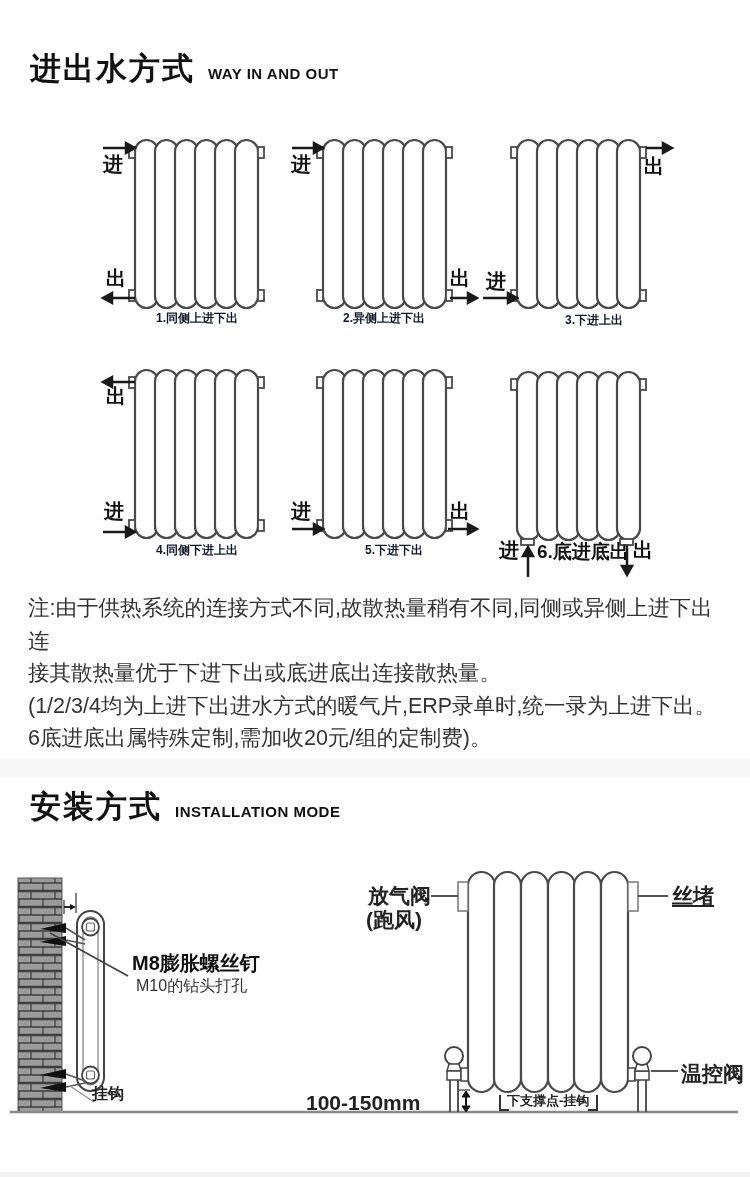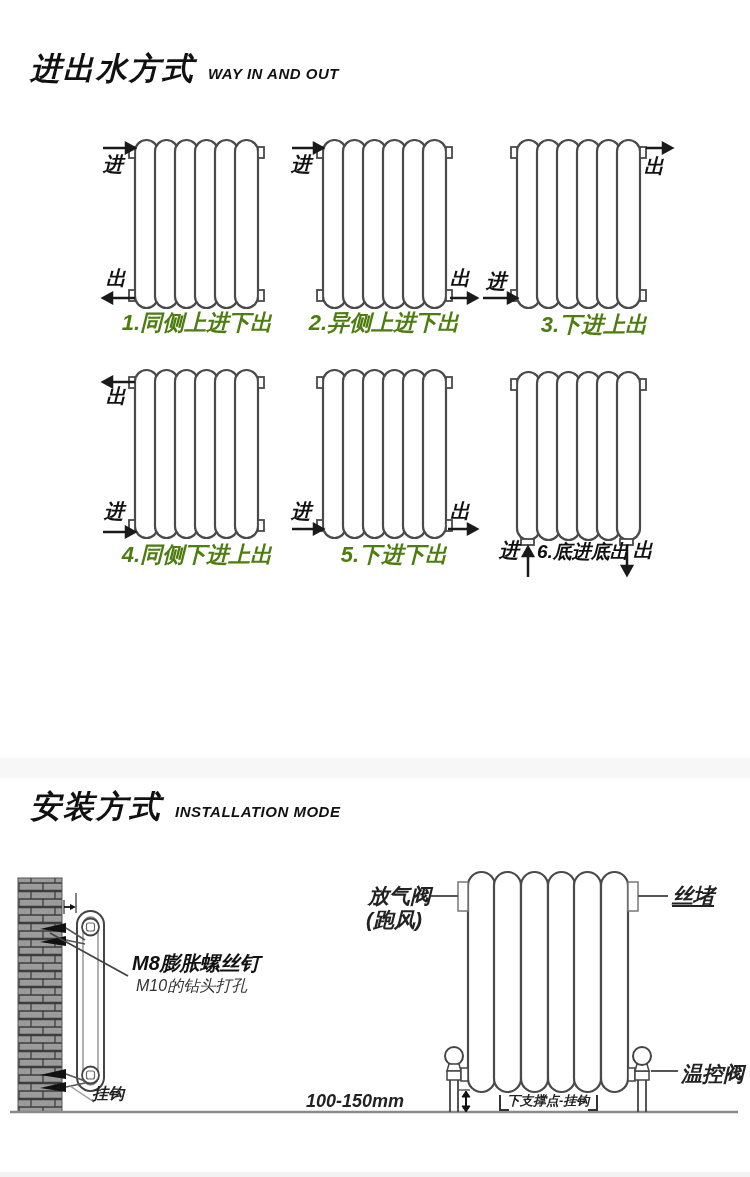--- a/index.html
+++ b/index.html
@@ -1,39 +1,39 @@
 <!DOCTYPE html>
 <html><head>
 <meta charset="utf-8">
 <style>
   html,body{margin:0;padding:0;background:#fff;}
   .page{position:relative;width:750px;height:1177px;background:#ffffff;overflow:hidden;
-        font-family:"Liberation Sans","DejaVu Sans",sans-serif;color:#111;font-style:italic;}
+        font-family:"Liberation Sans","DejaVu Sans",sans-serif;color:#111;}
   .sec-title{position:absolute;display:flex;align-items:flex-end;gap:13px;white-space:nowrap;}
   .title-zh{font-size:31px;font-weight:700;color:#111;letter-spacing:2px;line-height:1;}
   .title-en{font-size:15px;font-weight:700;color:#111;letter-spacing:.5px;line-height:1;padding-bottom:3px;}
   .diagrams{position:absolute;left:0;top:135px;width:750px;height:445px;}
   .diagrams svg{position:absolute;left:0;top:0;}
   .dlabel{position:absolute;font-size:20px;font-weight:700;color:#111;line-height:1;white-space:nowrap;}
-  .dcap{position:absolute;font-size:22px;font-weight:700;color:#4d7c0f;line-height:1;white-space:nowrap;transform:translateX(-50%);}
+  .dcap{position:absolute;font-size:12px;font-weight:700;color:#0f172a;line-height:1;white-space:nowrap;transform:translateX(-50%);}
   .dcap6{position:absolute;font-size:19px;font-weight:700;color:#111;line-height:1;white-space:nowrap;}
   .note{position:absolute;left:28px;top:592px;width:702px;font-size:21.5px;line-height:32.5px;color:#333;}
   .divider{position:absolute;left:0;top:758px;width:750px;height:20px;background:#f7f7f7;}
   .bottom-band{position:absolute;left:0;top:1172px;width:750px;height:5px;background:#f2f2f2;}
   .install{position:absolute;left:0;top:843px;width:750px;height:280px;}
   .install svg{position:absolute;left:0;top:0;}
   .ilabel{position:absolute;line-height:1.15;white-space:nowrap;color:#222;font-weight:600;}
   .lbl-screw{left:132px;top:109px;font-size:20px;font-weight:700;color:#111;}
   .lbl-drill{left:136px;top:134px;font-size:16px;font-weight:400;color:#333;}
   .lbl-hook{left:92px;top:242px;font-size:16px;}
   .lbl-airvalve{left:368px;top:41px;font-size:21px;}
   .lbl-airvalve2{left:366px;top:65px;font-size:21px;}
   .lbl-plug{left:672px;top:41px;font-size:21px;text-decoration:underline;}
   .lbl-dist1{left:306px;top:221px;font-size:21px;}
-  .lbl-dist2{left:306px;top:248px;font-size:18px;}
+  .lbl-dist2{left:306px;top:248px;font-size:21px;}
   .lbl-support{left:507px;top:251px;font-size:13px;}
   .lbl-thermo{left:681px;top:219px;font-size:21px;}
 </style>
 </head>
 <body>
 
 <div class="page">
 
   <div class="sec-title" style="left:30px;top:53px">
     <span class="title-zh">进出水方式</span>
@@ -130,20 +130,26 @@
 
     <span class="dlabel" style="left:291px;top:366px">进</span>
     <span class="dlabel" style="left:450px;top:366px">出</span>
     <span class="dcap" style="left:394px;top:409px">5.下进下出</span>
 
     <span class="dlabel" style="left:499px;top:405px">进</span>
     <span class="dcap6" style="left:537px;top:407px">6.底进底出</span>
     <span class="dlabel" style="left:633px;top:405px">出</span>
   </div>
 
+  <div class="note">
+    <div>注:由于供热系统的连接方式不同,故散热量稍有不同,同侧或异侧上进下出连</div>
+    <div>接其散热量优于下进下出或底进底出连接散热量。</div>
+    <div>(1/2/3/4均为上进下出进水方式的暖气片,ERP录单时,统一录为上进下出。</div>
+    <div>6底进底出属特殊定制,需加收20元/组的定制费)。</div>
+  </div>
 
   <div class="divider"></div>
 
   <div class="sec-title" style="left:30px;top:791px">
     <span class="title-zh">安装方式</span>
     <span class="title-en">INSTALLATION MODE</span>
   </div>
 
   <div class="install">
     <svg width="750" height="280" viewBox="0 0 750 280">

